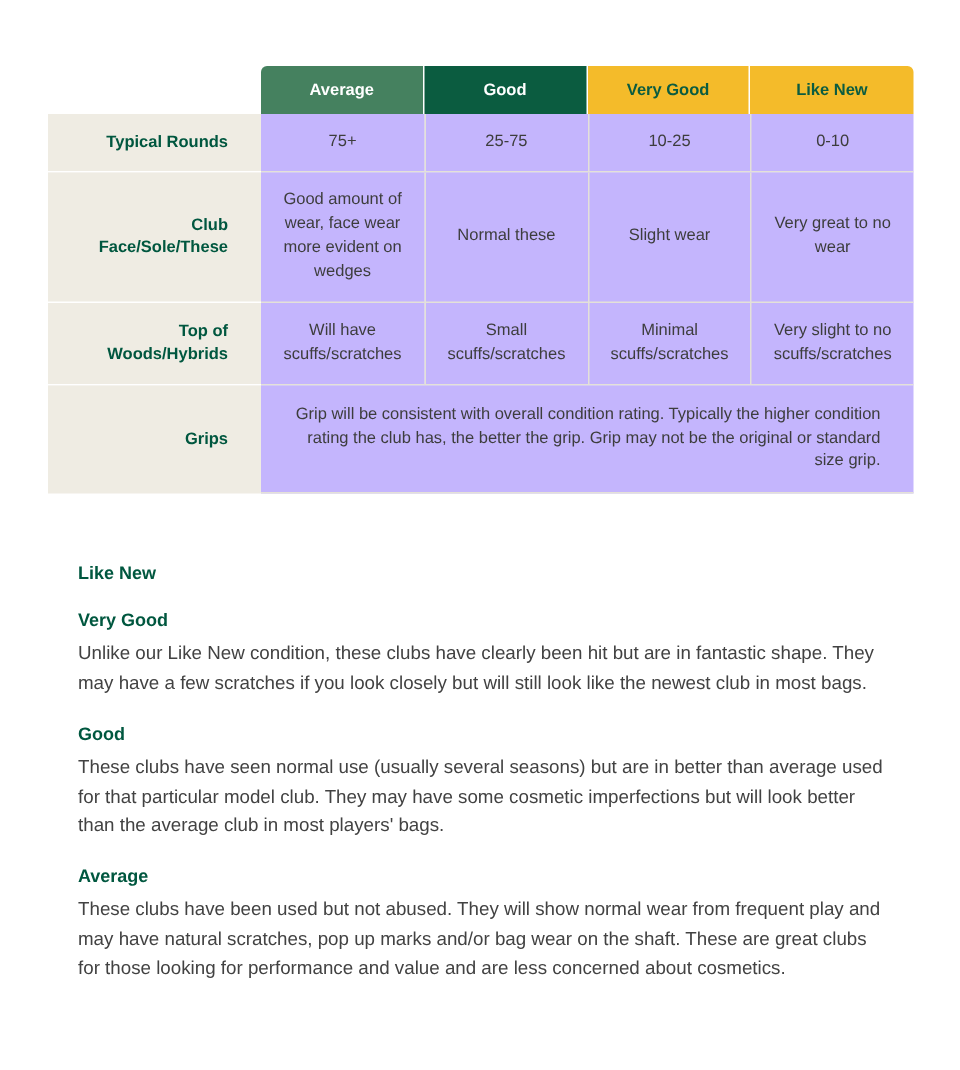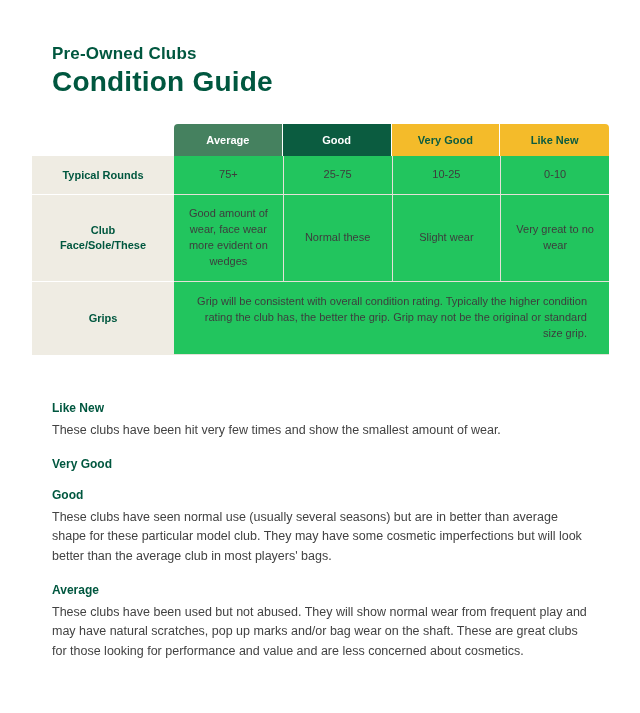--- a/index.html
+++ b/index.html
@@ -23,49 +23,45 @@
   col.c-val { width: 108.75px; }
   th.corner { background: #ffffff; }
   th.col-head {
     height: 32px; font-size: 11px; font-weight: 700; text-align: center;
     vertical-align: middle; border-right: 1px solid #ffffff;
   }
   th.col-head.first { border-top-left-radius: 4px; }
   th.col-head.last { border-top-right-radius: 4px; border-right: none; }
   th.row-label {
     background: #efece3; color: #00573f; font-size: 11px; font-weight: 700;
-    text-align: center; vertical-align: middle; padding: 10px 22px;
+    text-align: right; vertical-align: middle; padding: 10px 22px;
     border-bottom: 1px solid #ffffff; white-space: pre-line; line-height: 1.35;
   }
   tbody tr:last-child th.row-label { border-bottom: none; }
   td.cell, td.span-cell {
-    background: #22c55e; color: #3d3d3d; font-size: 11px; text-align: center;
+    background: #c4b5fd; color: #3d3d3d; font-size: 11px; text-align: center;
     vertical-align: middle; line-height: 1.45;
     border-bottom: 1px solid #e4e1d8; border-left: 1px solid #e4e1d8;
   }
   td.cell { padding: 11px 9px; }
   td.cell.first-val { border-left: none; }
   td.span-cell { padding: 12px 22px; border-left: none; }
   tbody tr:last-child td { border-bottom: 1px solid #e4e1d8; text-align: right; }
 
   
   .descriptions { margin-top: 46px; padding-left: 20px; width: 560px; }
   .desc-block { margin-bottom: 17px; }
   .desc-heading { color: #00573f; font-size: 12px; font-weight: 700; margin-bottom: 6px; }
   .desc-text { font-size: 12.5px; line-height: 1.55; color: #424242; }
 </style>
 </head>
 <body>
 
 <div class="page">
 
-  <div class="masthead">
-    <div class="subtitle">Pre-Owned Clubs</div>
-    <h1 class="title">Condition Guide</h1>
-  </div>
 
   <table class="guide">
     <colgroup>
       <col class="c-label">
       <col class="c-val">
         <col class="c-val">
         <col class="c-val">
         <col class="c-val">
     </colgroup>
     <thead>
@@ -87,37 +83,45 @@
       </tr>
       <tr>
         <th class="row-label">Club
 Face/Sole/These</th>
         <td class="cell first-val">Good amount of wear, face wear more evident on wedges</td>
         <td class="cell">Normal these</td>
         <td class="cell">Slight wear</td>
         <td class="cell">Very great to no wear</td>
       </tr>
       <tr>
+        <th class="row-label">Top of
+Woods/Hybrids</th>
+        <td class="cell first-val">Will have scuffs/scratches</td>
+        <td class="cell">Small scuffs/scratches</td>
+        <td class="cell">Minimal scuffs/scratches</td>
+        <td class="cell">Very slight to no scuffs/scratches</td>
+      </tr>
+      <tr>
         <th class="row-label">Grips</th>
         <td class="span-cell" colspan="4">Grip will be consistent with overall condition rating. Typically the higher condition rating the club has, the better the grip. Grip may not be the original or standard size grip.</td>
       </tr>
     </tbody>
   </table>
 
   <section class="descriptions">
     <div class="desc-block">
       <div class="desc-heading">Like New</div>
-      <p class="desc-text">These clubs have been hit very few times and show the smallest amount of wear.</p>
     </div>
     <div class="desc-block">
       <div class="desc-heading">Very Good</div>
+      <p class="desc-text">Unlike our Like New condition, these clubs have clearly been hit but are in fantastic shape. They may have a few scratches if you look closely but will still look like the newest club in most bags.</p>
     </div>
     <div class="desc-block">
       <div class="desc-heading">Good</div>
-      <p class="desc-text">These clubs have seen normal use (usually several seasons) but are in better than average shape for these particular model club. They may have some cosmetic imperfections but will look better than the average club in most players' bags.</p>
+      <p class="desc-text">These clubs have seen normal use (usually several seasons) but are in better than average used for that particular model club. They may have some cosmetic imperfections but will look better than the average club in most players' bags.</p>
     </div>
     <div class="desc-block">
       <div class="desc-heading">Average</div>
       <p class="desc-text">These clubs have been used but not abused. They will show normal wear from frequent play and may have natural scratches, pop up marks and/or bag wear on the shaft. These are great clubs for those looking for performance and value and are less concerned about cosmetics.</p>
     </div>
   </section>
 
 </div>
 
 </body></html>

